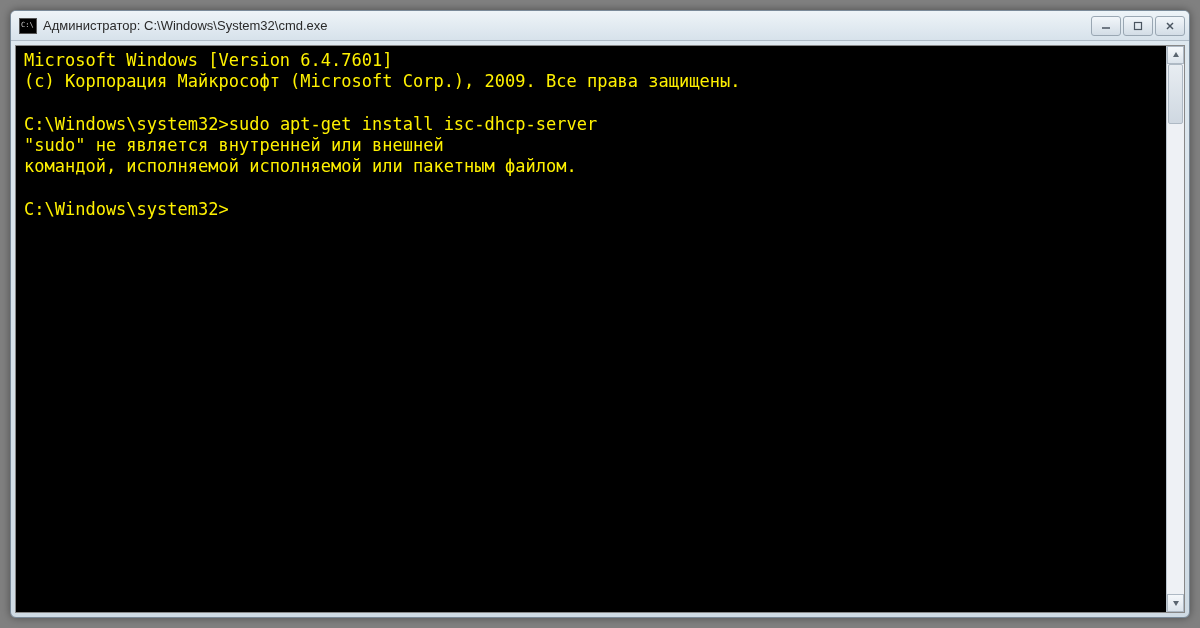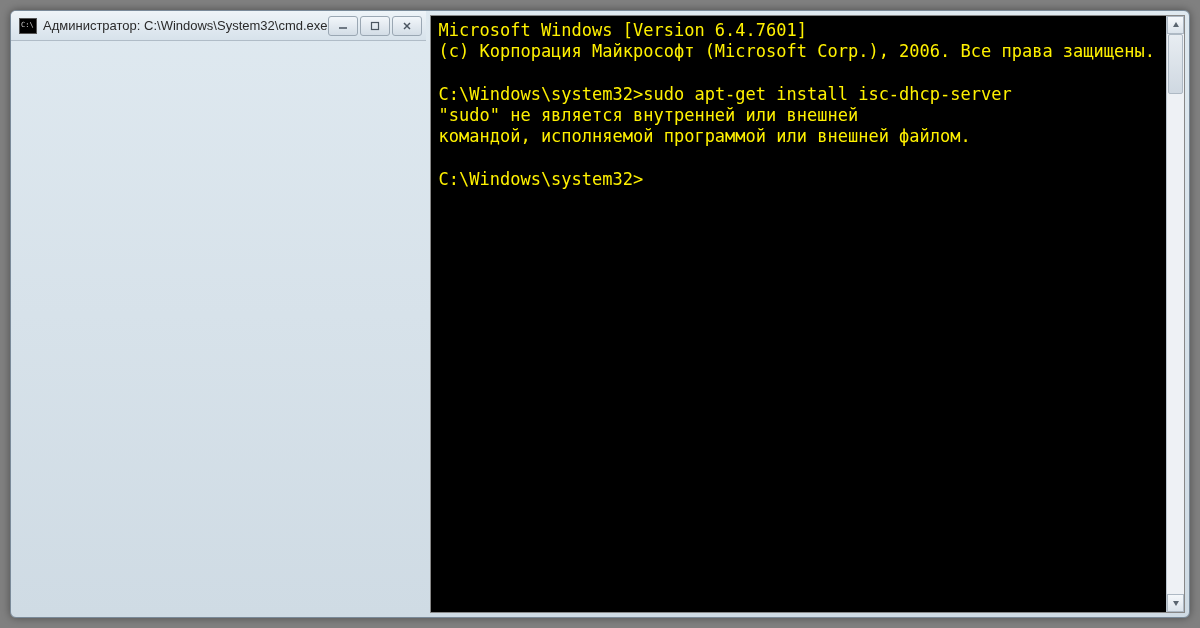--- a/index.html
+++ b/index.html
@@ -13,20 +13,21 @@
     font-family: "Segoe UI", Tahoma, sans-serif;
   }
   .window {
     width: 1180px;
     height: 608px;
     background: linear-gradient(to bottom, #dfe9f0, #cfdbe4);
     border: 1px solid #7a8a99;
     border-radius: 6px;
     box-shadow: 0 0 8px rgba(0,0,0,0.4);
     display: flex;
+    flex-direction: column;
     overflow: hidden;
   }
   .titlebar {
     height: 30px;
     display: flex;
     align-items: center;
     padding: 0 4px 0 8px;
     background: linear-gradient(to bottom, #eef4f8, #d7e2eb);
     border-bottom: 1px solid #b0bcc7;
   }
@@ -143,25 +144,25 @@
         <svg width="10" height="10" viewBox="0 0 10 10">
             <line x1="2" y1="2" x2="8" y2="8" stroke="#4a5560" stroke-width="1.5"></line>
             <line x1="8" y1="2" x2="2" y2="8" stroke="#4a5560" stroke-width="1.5"></line>
           </svg>
       </div>
     </div>
   </div>
 
   <div class="client-area">
     <div class="terminal"><span>Microsoft Windows [Version 6.4.7601]</span>
-<span>(c) Корпорация Майкрософт (Microsoft Corp.), 2006. Все права защищены.</span>
+<span>(c) Корпорация Майкрософт (Microsoft Corp.), 2009. Все права защищены.</span>
 
 <span>C:\Windows\system32&gt;</span><span>sudo apt-get install isc-dhcp-server</span>
 <span>"sudo" не является внутренней или внешней</span>
-<span>командой, исполняемой программой или внешней файлом.</span>
+<span>командой, исполняемой исполняемой или пакетным файлом.</span>
 
 <span>C:\Windows\system32&gt;</span></div>
     <div class="scrollbar">
       <div class="sb-btn">
         <svg width="8" height="8" viewBox="0 0 8 8">
             <polygon points="4,1 7,6 1,6" fill="#5a6570"></polygon>
           </svg>
       </div>
       <div class="sb-track">
         <div class="sb-thumb"></div>

